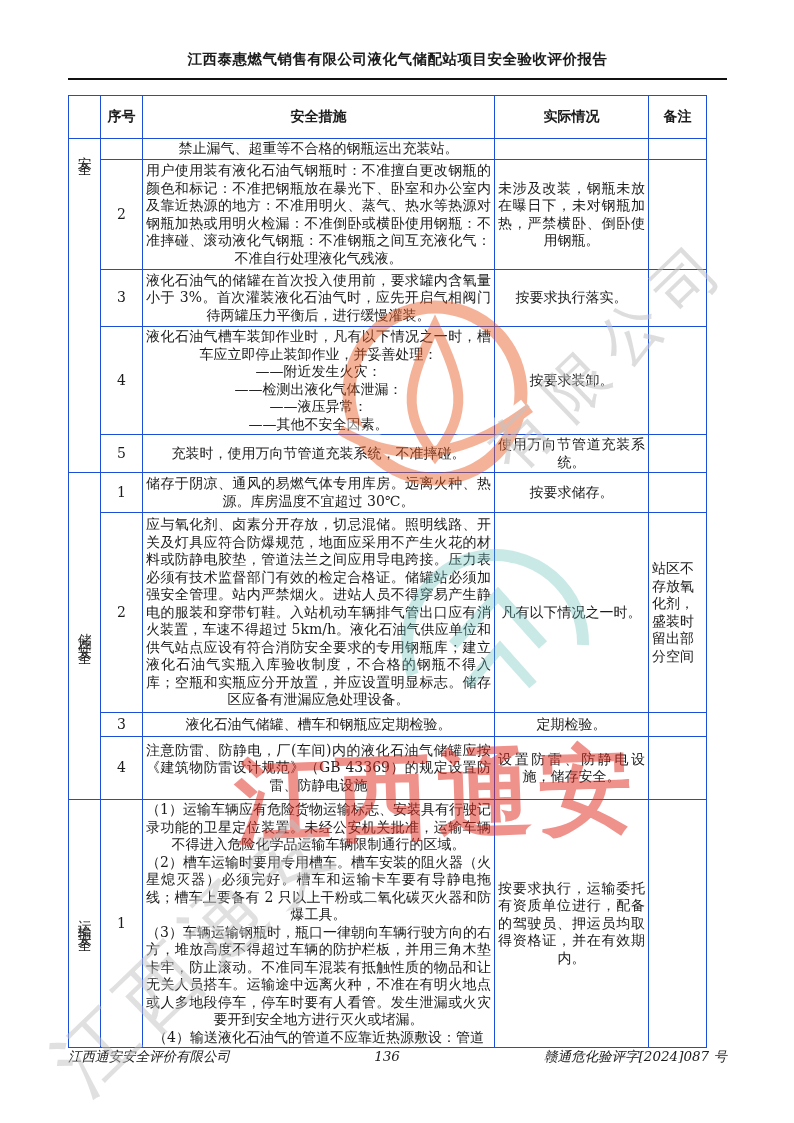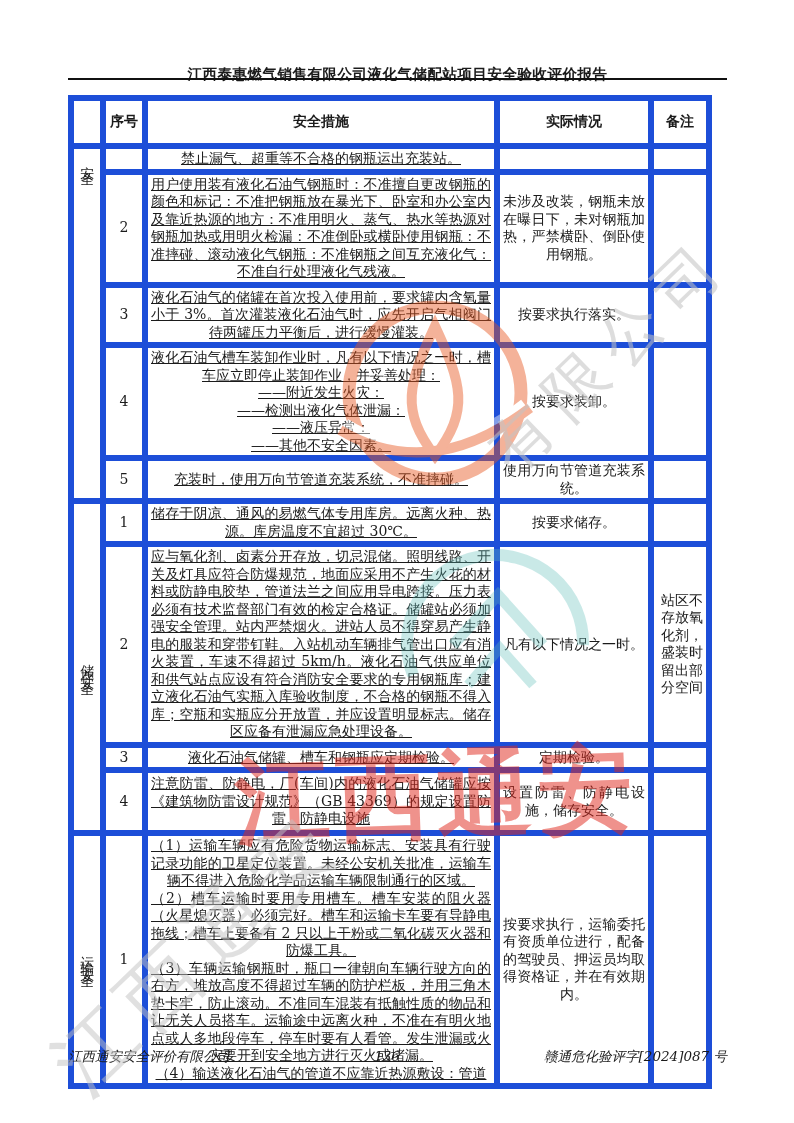--- a/index.html
+++ b/index.html
@@ -3,40 +3,40 @@
 <meta charset="utf-8">
 <style>
   html,body{margin:0;padding:0;}
   body{
     width:794px;height:1123px;position:relative;background:#ffffff;
     font-family:"DejaVu Serif","Liberation Serif",serif;color:#1b1b1b;
     overflow:hidden;
   }
   .page-header-title{
     position:absolute;top:50px;left:68px;width:659px;text-align:center;
-    font-weight:bold;font-size:14.5px;letter-spacing:0.5px;z-index:1;margin-top:15px;
+    font-weight:bold;font-size:14.5px;letter-spacing:0.5px;z-index:1;
   }
   .header-rule{
     position:absolute;top:78px;left:68px;width:659px;height:0;
     border-top:2px solid #111;z-index:1;
   }
   table.main{
     position:absolute;top:95px;left:68px;width:638px;
     border-collapse:collapse;table-layout:fixed;
     font-size:14px;line-height:1.25;z-index:1;background:transparent;
   }
   table.main td{
-    border:6px solid #1d4ed8;padding:1px 3px;vertical-align:middle;
+    border:1px solid #1d4ed8;padding:1px 3px;vertical-align:middle;
     word-break:break-all;
   }
   tr.header-row td{height:40px;font-weight:bold;text-align:center;}
   .num-cell{text-align:center;}
-  .measure-cell{text-align:justify;text-align-last:center;white-space:pre-line;padding:1px 5px;text-decoration:underline;}
+  .measure-cell{text-align:justify;text-align-last:center;white-space:pre-line;padding:1px 5px;}
   .actual-cell{text-align:justify;text-align-last:center;white-space:pre-line;padding:1px 6px;margin-left:27px;}
-  .remark-cell{text-align:right;padding:1px 4px;}
+  .remark-cell{text-align:left;padding:1px 4px;}
   .section-cell{text-align:center;padding:0;}
   .section-cell .vertical{
     writing-mode:vertical-rl;text-orientation:upright;letter-spacing:6px;display:inline-block;
   }
   .section-cell.top{vertical-align:top;padding-top:5px;}
   .page-footer{
     position:absolute;top:1048px;left:68px;width:659px;display:flex;
     justify-content:space-between;align-items:baseline;font-size:13.5px;z-index:1;font-style:italic;
   }
   

